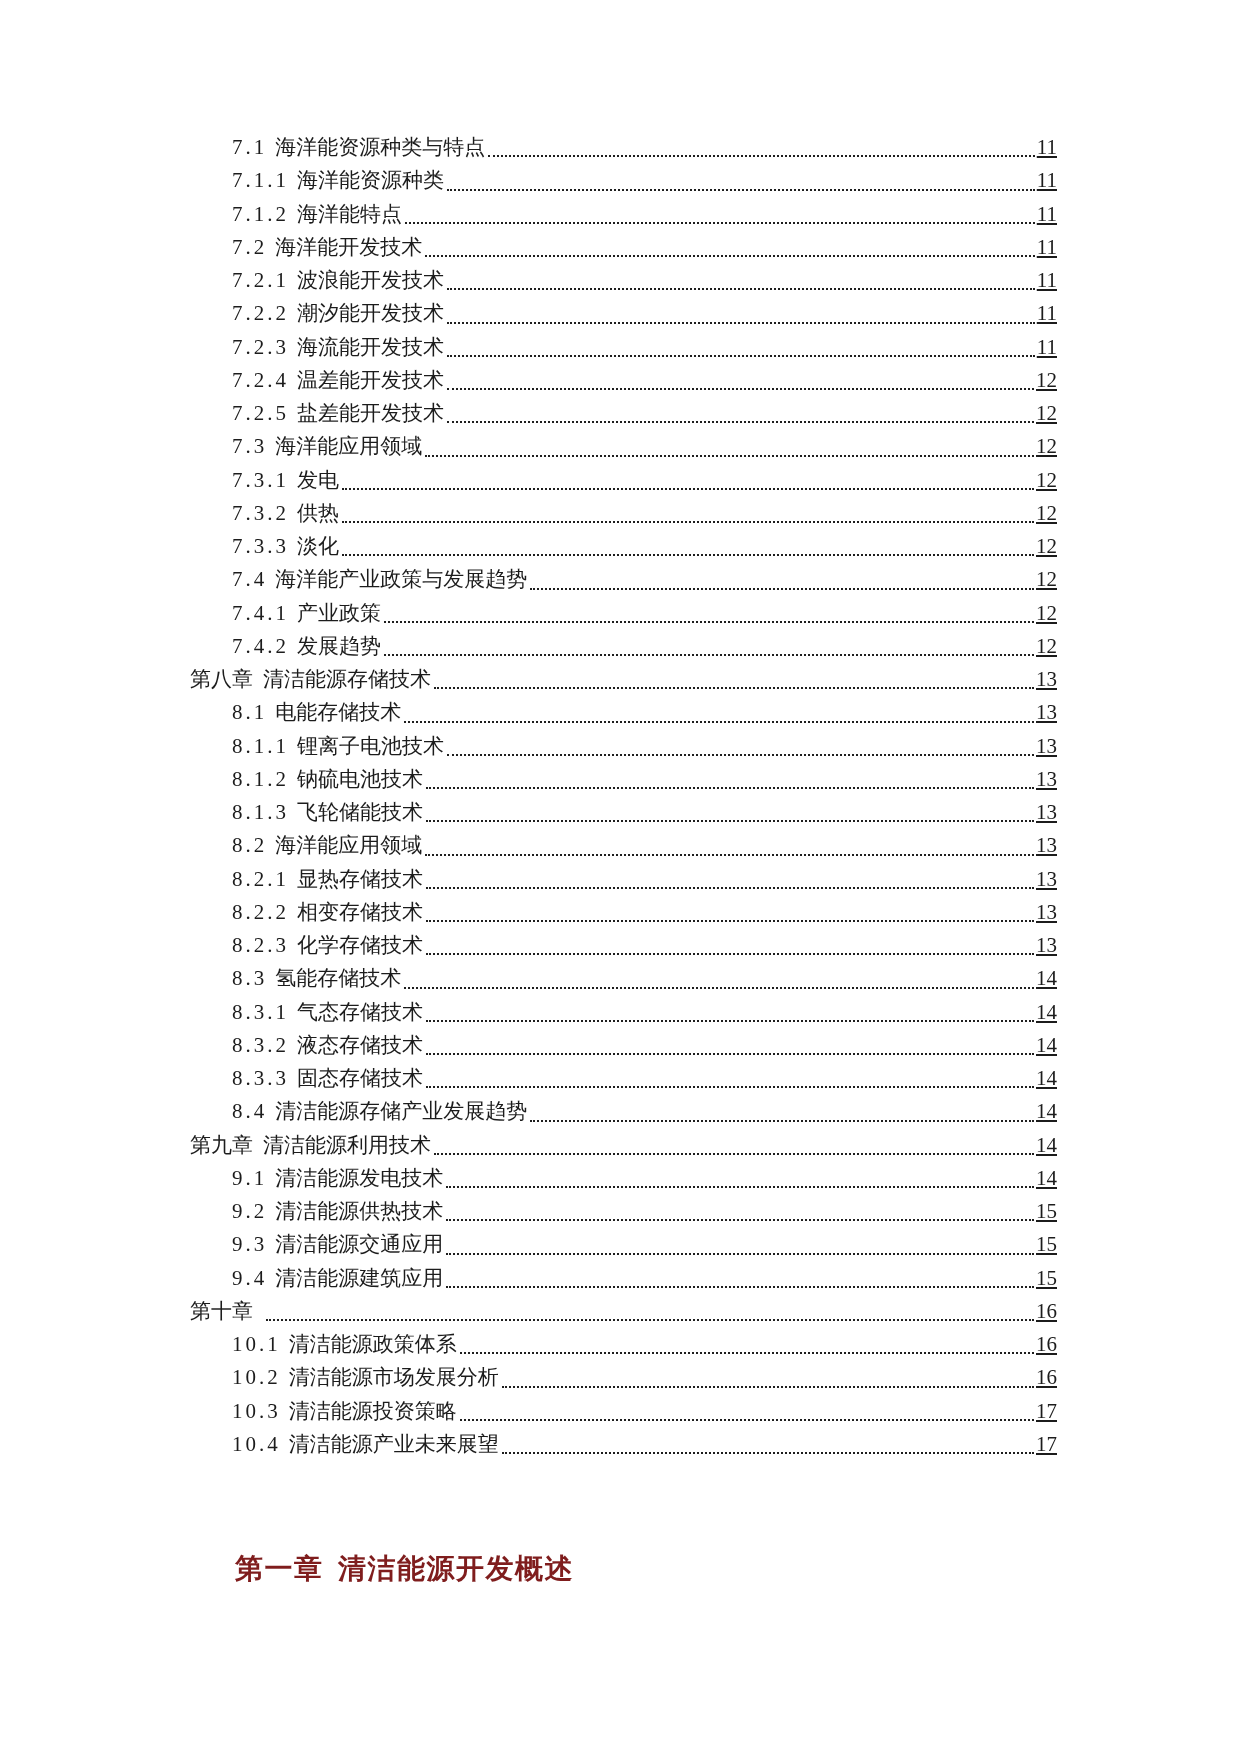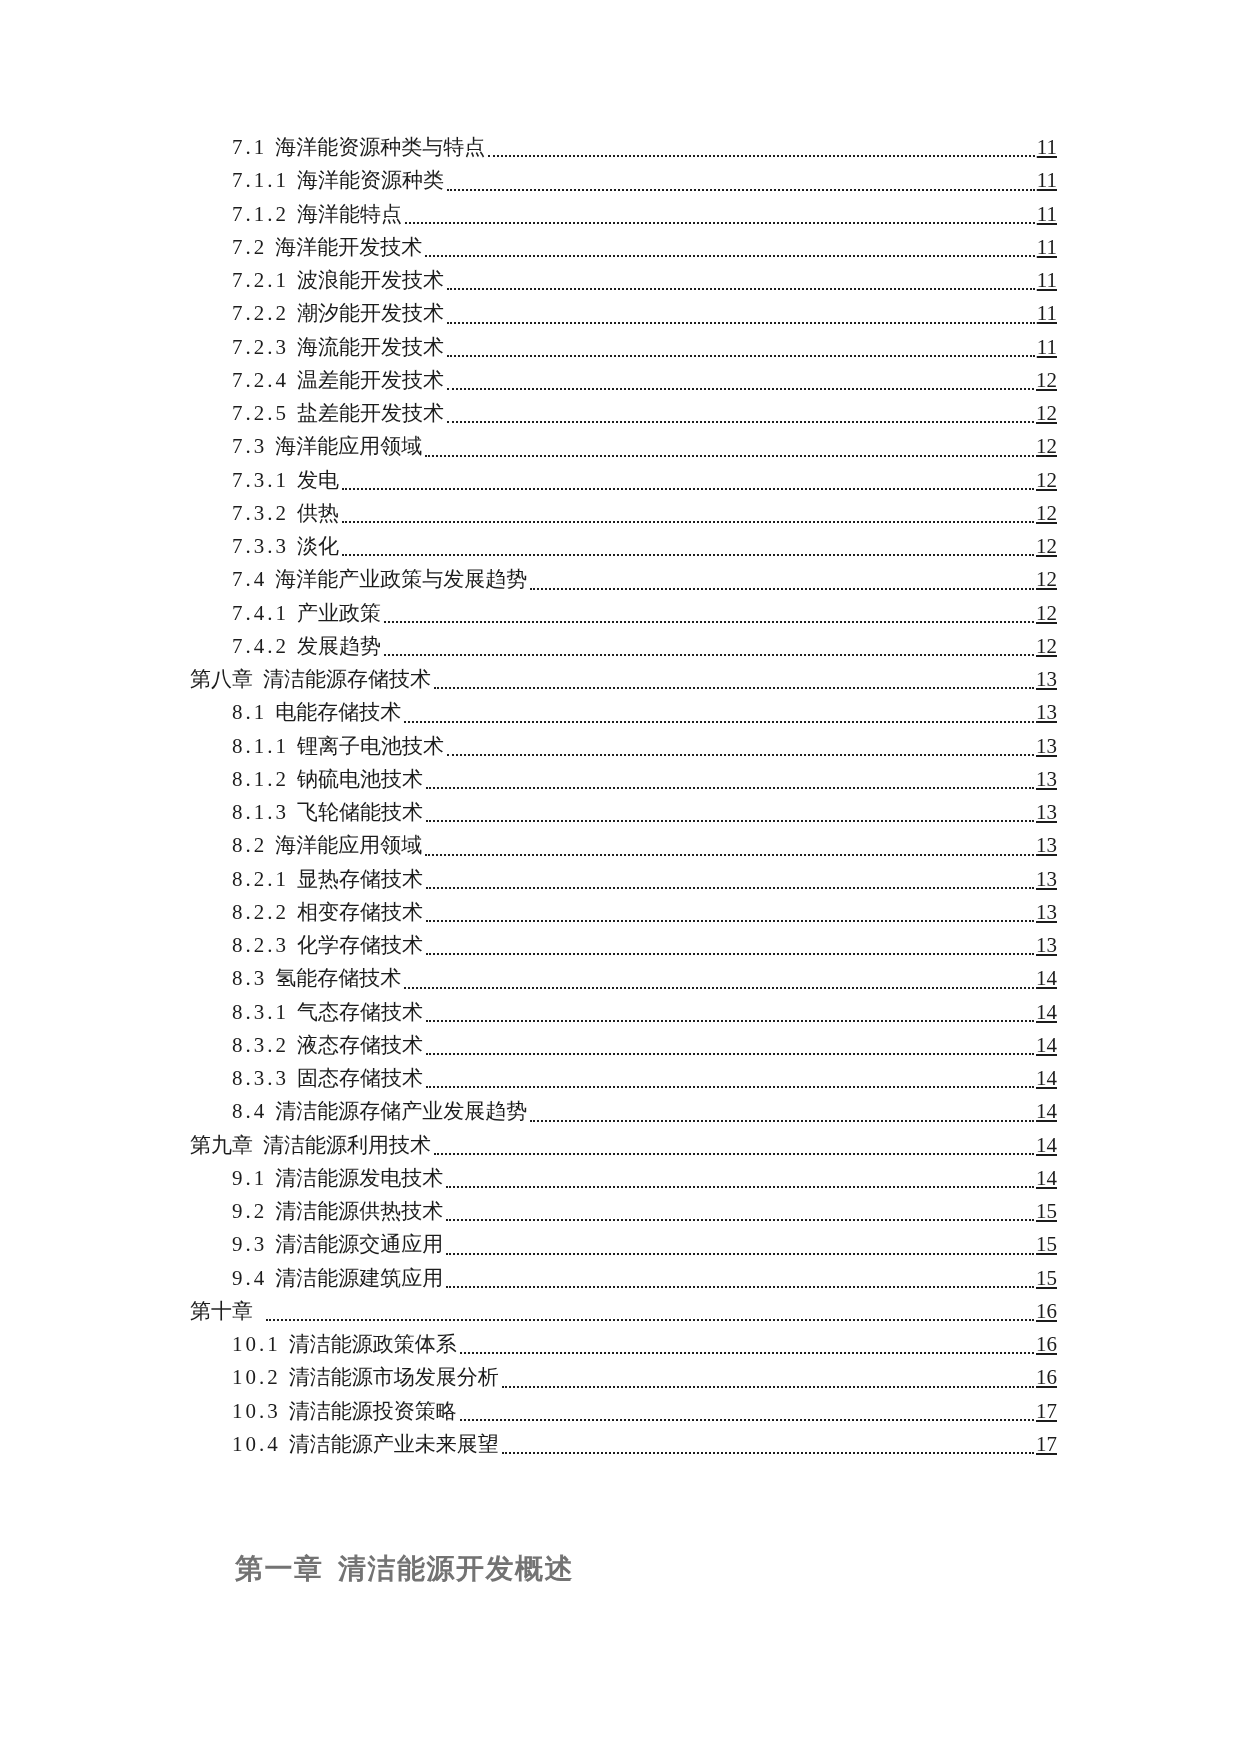--- a/index.html
+++ b/index.html
@@ -60,21 +60,21 @@
   }
   .doc-heading {
     position: absolute;
     left: 235px;
     top: 1548px;
     font-size: 28px;
     font-weight: bold;
     letter-spacing: 1.5px;
     word-spacing: 6px;
     line-height: 42px;
-    color: #737373;
+    color: #7f1d1d;
   }
 </style>
 </head>
 <body>
 
 <div class="page">
 
   <div class="toc" id="toc-container">
     <div class="toc-row level-section">
       <span class="num">7.1</span>

